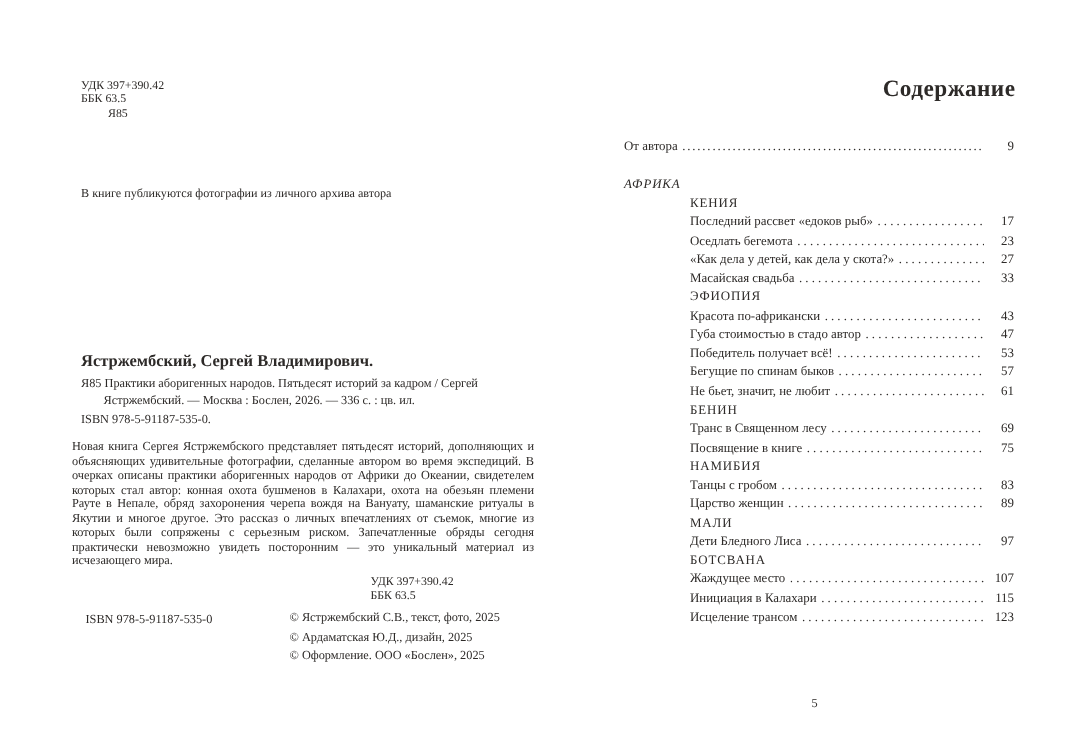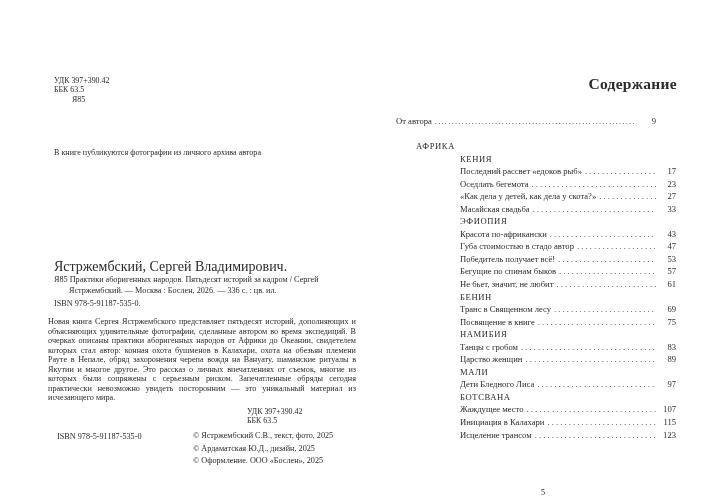--- a/index.html
+++ b/index.html
@@ -4,60 +4,60 @@
 <style>
   html, body { margin: 0; padding: 0; }
   body {
     width: 726px; height: 500px;
     background: #ffffff;
     font-family: "Liberation Serif", "DejaVu Serif", serif;
     color: #2d2a28;
     position: relative;
     overflow: hidden;
   }
-  .abs { position: absolute; margin-top: 24px; }
+  .abs { position: absolute; }
 
   
   #udk-top { left: 54px; top: 52px; font-size: 7.9px; line-height: 9.3px; }
   #udk-top .ya-code { margin-left: 18px; }
 
   #photo-note { left: 54px; top: 124px; font-size: 8.1px; }
 
-  #bib-author { left: 54px; top: 235px; font-size: 14px; font-weight: normal; }
+  #bib-author { left: 54px; top: 235px; font-size: 11px; font-weight: bold; }
   #bib-record { left: 54px; top: 250px; width: 308px; font-size: 8.2px; line-height: 11.4px; }
   #bib-record .bib-line2 { margin-left: 15px; }
   #isbn-top { left: 54px; top: 275px; font-size: 8.2px; }
 
   #annotation {
     left: 48px; top: 293px; width: 308px;
     font-size: 8.2px; line-height: 9.5px;
     text-align: justify;
   }
 
   #udk-bottom { left: 247px; top: 383px; font-size: 7.9px; line-height: 9.4px; }
   #isbn-bottom { left: 57px; top: 408px; font-size: 8.2px; }
   #copyright-block { left: 193px; top: 406px; font-size: 8.2px; line-height: 12.6px; }
 
   
   #toc-title {
     right: 49px; top: 51px;
     font-size: 15.5px; font-weight: bold; letter-spacing: 0.3px;
   }
   #toc-front {
-    left: 396px; top: 92px; width: 260px;
+    left: 416px; top: 92px; width: 260px;
     display: flex; align-items: baseline;
     font-size: 8.6px;
   }
   #toc-list { left: 416px; top: 116px; width: 260px; }
   .toc-row {
     display: flex; align-items: baseline;
     height: 12.56px; line-height: 12.56px;
     font-size: 8.6px;
   }
-  .toc-row.continent { padding-left: 0; letter-spacing: 0.6px; }
+  .toc-row.continent { padding-left: 0; letter-spacing: 0.6px; font-style: italic; }
   .toc-row.country   { padding-left: 44px; letter-spacing: 0.6px; }
   .toc-row.entry     { padding-left: 44px; align-items: center; }
   .toc-label { white-space: nowrap; }
   .leader {
     flex: 1; overflow: hidden; white-space: nowrap;
     letter-spacing: 2.1px;
     margin-left: 3px; margin-right: 2px;
     color: #2d2a28;
   }
   #toc-front .leader { letter-spacing: 1.2px; }

